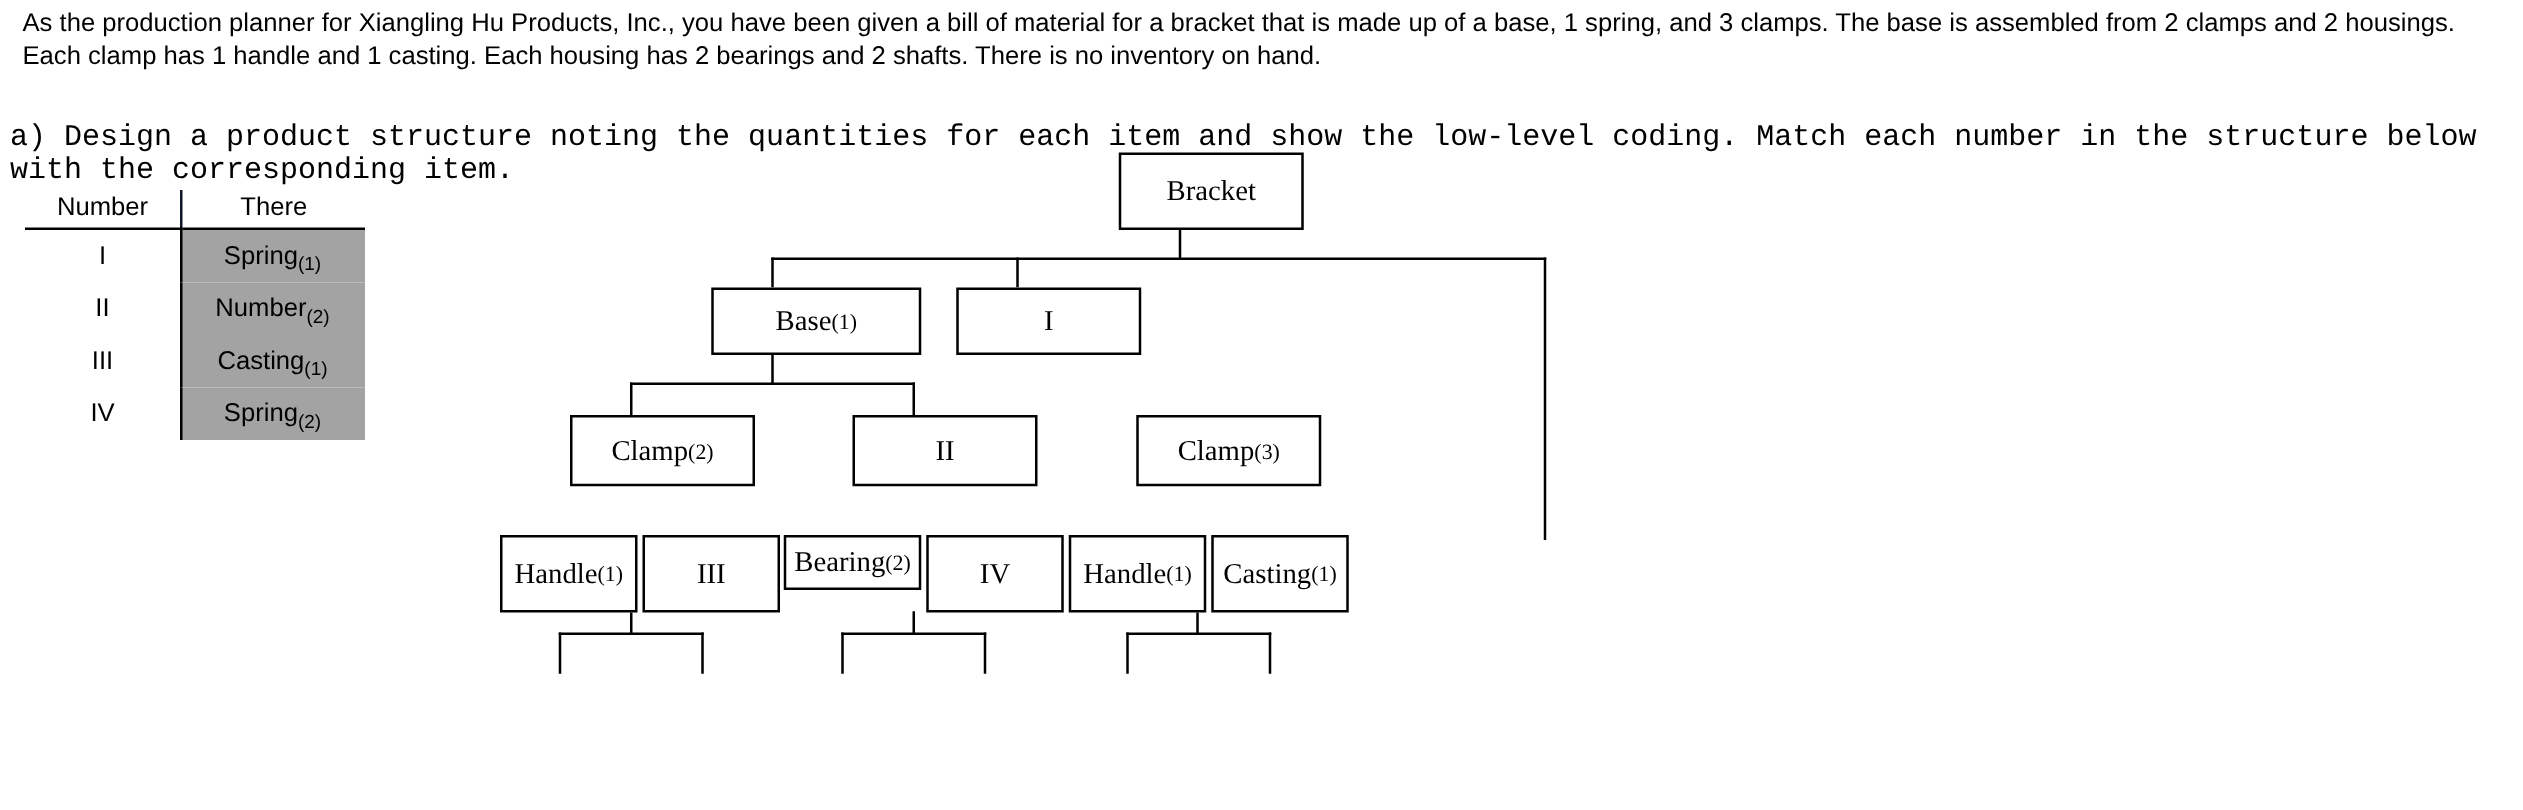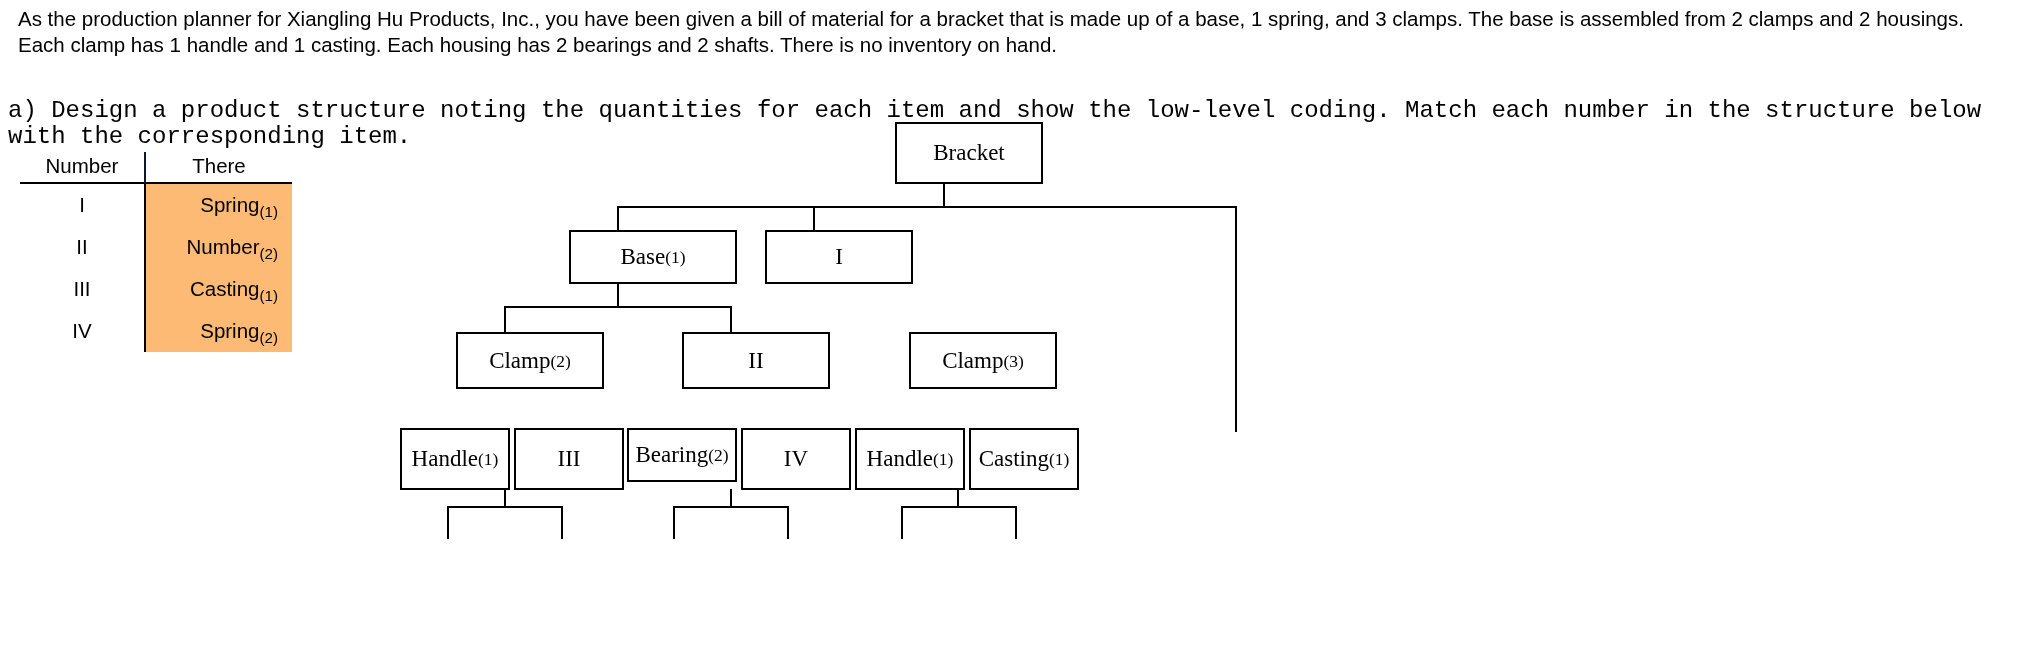--- a/index.html
+++ b/index.html
@@ -60,22 +60,22 @@
     width: 118px;
   }
   #legend-table td.cell-number {
     border-right: 2px solid #000;
     text-align: center;
     padding: 7px 14px;
     height: 28px;
     vertical-align: middle;
   }
   #legend-table td.cell-item {
-    background: #fdba74;
-    text-align: right;
+    background: #a3a3a3;
+    text-align: center;
     padding: 7px 14px 7px 12px;
     height: 28px;
     vertical-align: middle;
     white-space: nowrap;
   }
   .sub {
     font-size: 0.74em;
     vertical-align: sub;
     line-height: 0;
   }
@@ -205,21 +205,21 @@
   </div>
 
   <div class="node" style="left:374px; top:318px; width:110px; height:62px;">
     <span>Handle</span>
       <span class="sub">(1)</span>
   </div>
   <div class="node" style="left:488px; top:318px; width:110px; height:62px;">
     <span>III</span>
       <span class="sub"></span>
   </div>
-  <div class="node" style="left:601px; top:318px; width:110px; height:54px;text-align:right;">
+  <div class="node" style="left:601px; top:318px; width:110px; height:44px;text-align:right;">
     <span>Bearing</span>
       <span class="sub">(2)</span>
   </div>
   <div class="node" style="left:715px; top:318px; width:110px; height:62px;">
     <span>IV</span>
       <span class="sub"></span>
   </div>
   <div class="node" style="left:829px; top:318px; width:110px; height:62px;">
     <span>Handle</span>
       <span class="sub">(1)</span>

